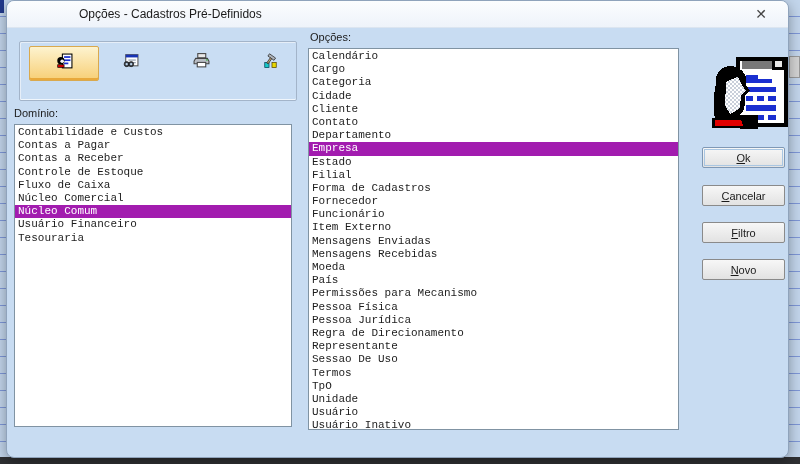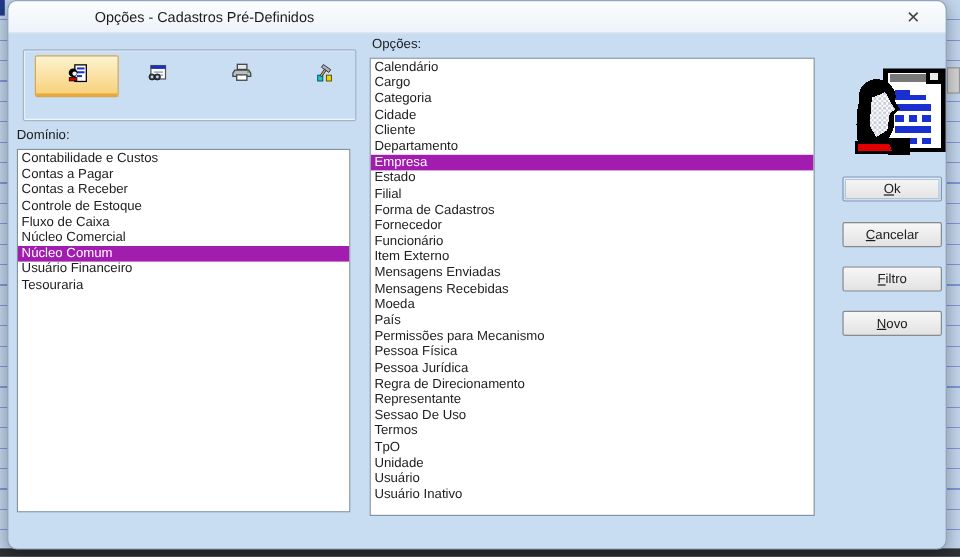--- a/index.html
+++ b/index.html
@@ -50,21 +50,21 @@
     background:linear-gradient(#fdf3cf,#f7cf76);
     border:1px solid #d9a94e;border-radius:2px;
     box-shadow:inset 0 -2px 0 #e8a93c;
   }
   .tb-btn svg{width:17px;height:17px;image-rendering:pixelated;}
 
   .field-label{position:absolute;font-size:11px;color:#1b1b1b;white-space:nowrap;text-align:right;}
 
   .listbox{
     position:absolute;background:#fff;border:1px solid #8093a3;box-sizing:border-box;
-    overflow:hidden;padding-top:1px;
+    overflow:hidden;padding-top:1px;font-family:Liberation Mono, monospace;
   }
   .li{height:13.2px;line-height:13.2px;font-size:11px;color:#1c1c1c;padding-left:3px;white-space:nowrap;}
   .li.sel{background:#a21caf;color:#fff;}
 
   
   .big-icon{position:absolute;left:705px;top:56px;width:78px;height:78px;}
   .btn{
     position:absolute;left:695px;width:83px;height:21px;
     background:linear-gradient(#f7f7f7,#e2e2e2);
     border:1px solid #8a8a8a;border-radius:2px;
@@ -155,20 +155,21 @@
       <div class="li">Tesouraria</div>
     </div>
 
   <div class="field-label" style="left:303px;top:30px">Opções:</div>
   <div class="listbox" style="left:301px;top:47px;width:371px;height:382px">
       <div class="li">Calendário</div>
       <div class="li">Cargo</div>
       <div class="li">Categoria</div>
       <div class="li">Cidade</div>
       <div class="li">Cliente</div>
+      <div class="li">Contato</div>
       <div class="li">Departamento</div>
       <div class="li sel">Empresa</div>
       <div class="li">Estado</div>
       <div class="li">Filial</div>
       <div class="li">Forma de Cadastros</div>
       <div class="li">Fornecedor</div>
       <div class="li">Funcionário</div>
       <div class="li">Item Externo</div>
       <div class="li">Mensagens Enviadas</div>
       <div class="li">Mensagens Recebidas</div>

